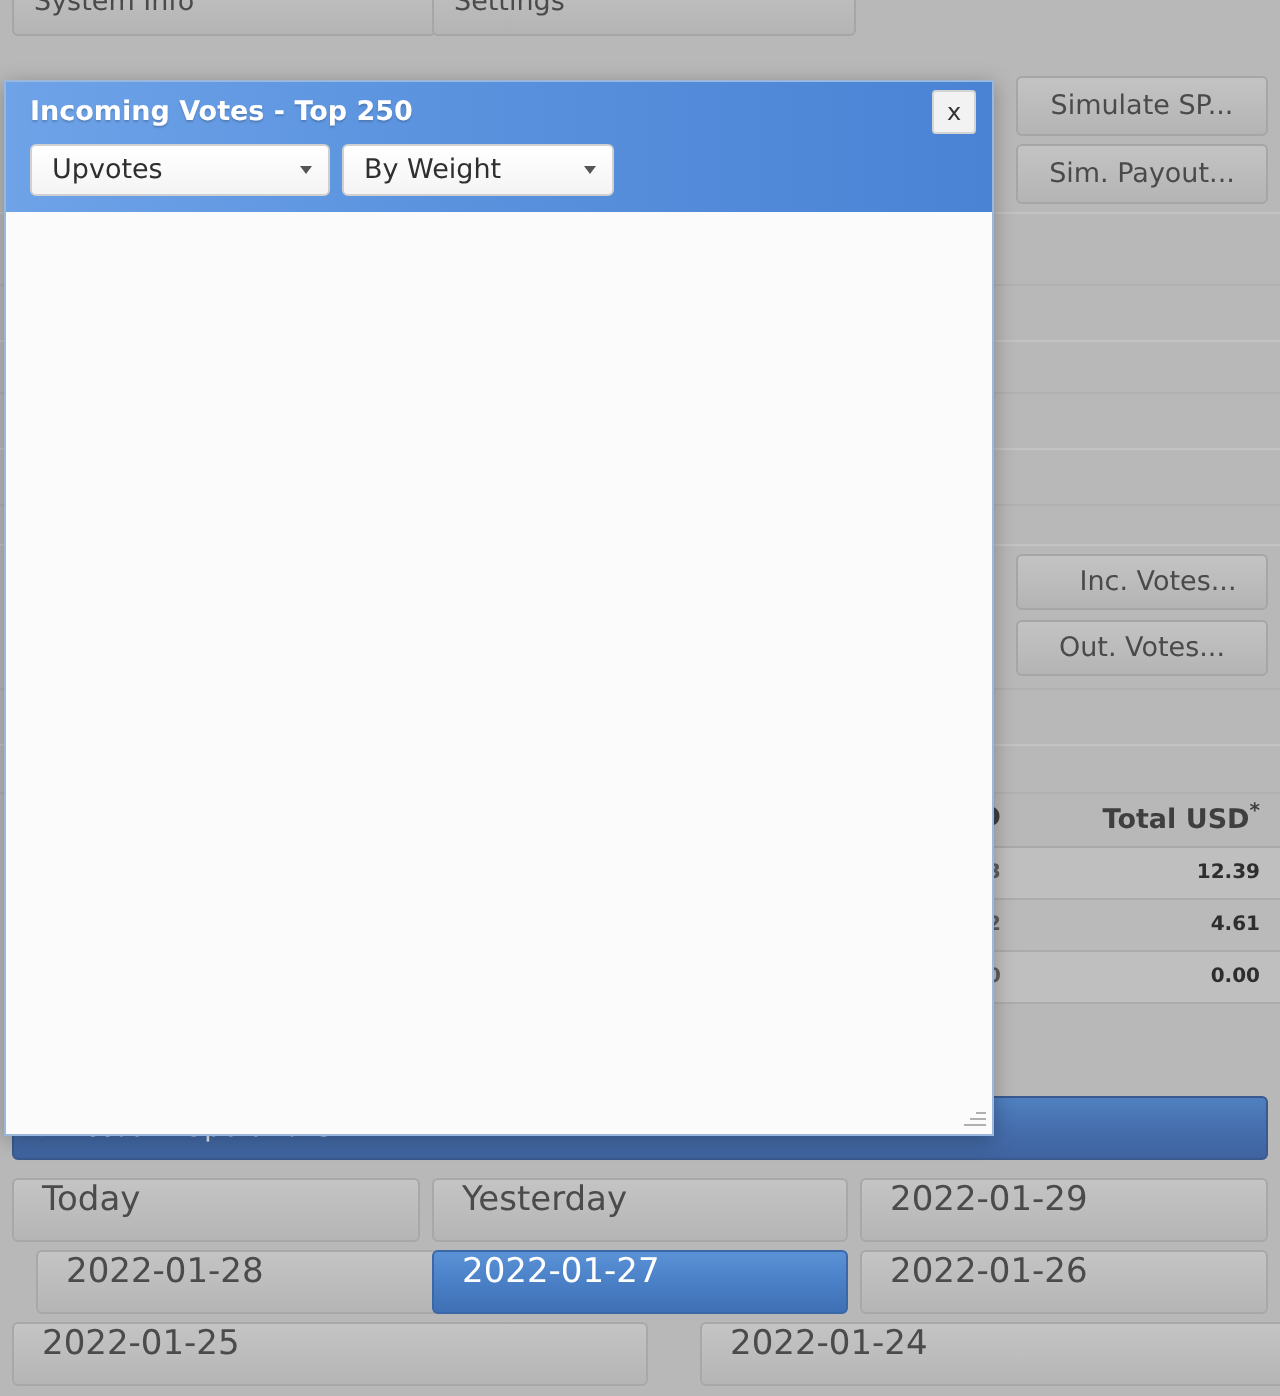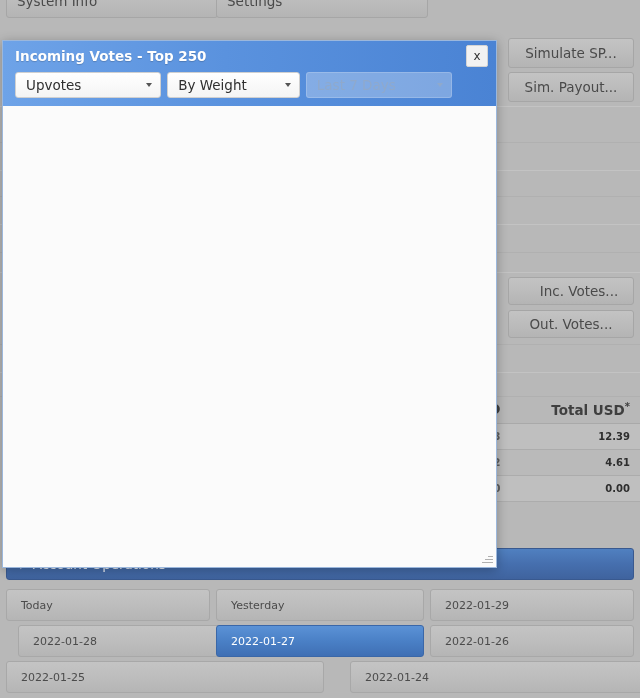--- a/index.html
+++ b/index.html
@@ -138,23 +138,23 @@
   }
 
   
   .dbtn {
     position: absolute;
     box-sizing: border-box;
     background: linear-gradient(to bottom, #c4c4c4 0%, #bdbdbd 50%, #b5b5b5 100%);
     border: 1px solid #a8a8a8;
     border-radius: 3px;
     color: #4b4b4b;
-    font-size: 11px;
-    display: flex;
-    align-items: center;
+    font-size: 17px;
+    display: flex;
+    align-items: flex-start;
     padding: 0 14px;
   }
   .dbtn.selected {
     background: linear-gradient(to bottom, #5b92d6 0%, #4a80c6 50%, #3f6fb4 100%);
     border: 1px solid #3a67a8;
     color: #ffffff;
   }
 
   
   #date-0 { left: 6px;   top: 589px; width: 204px; height: 32px; }
@@ -386,24 +386,20 @@
       <div class="combo" id="combo-vote-type">
         <span>Upvotes</span>
         <span class="arrow"></span>
       </div>
 
       <div class="combo" id="combo-sort-by">
         <span>By Weight</span>
         <span class="arrow"></span>
       </div>
 
-      <div class="combo disabled" id="combo-period">
-        <span>Last 7 Days</span>
-        <span class="arrow"></span>
-      </div>
     </div>
   </div>
 
   <div id="dialog-body">
     <span></span>
     <div id="dialog-resize-grip">
       <i></i>
       <i></i>
       <i></i>
     </div>

